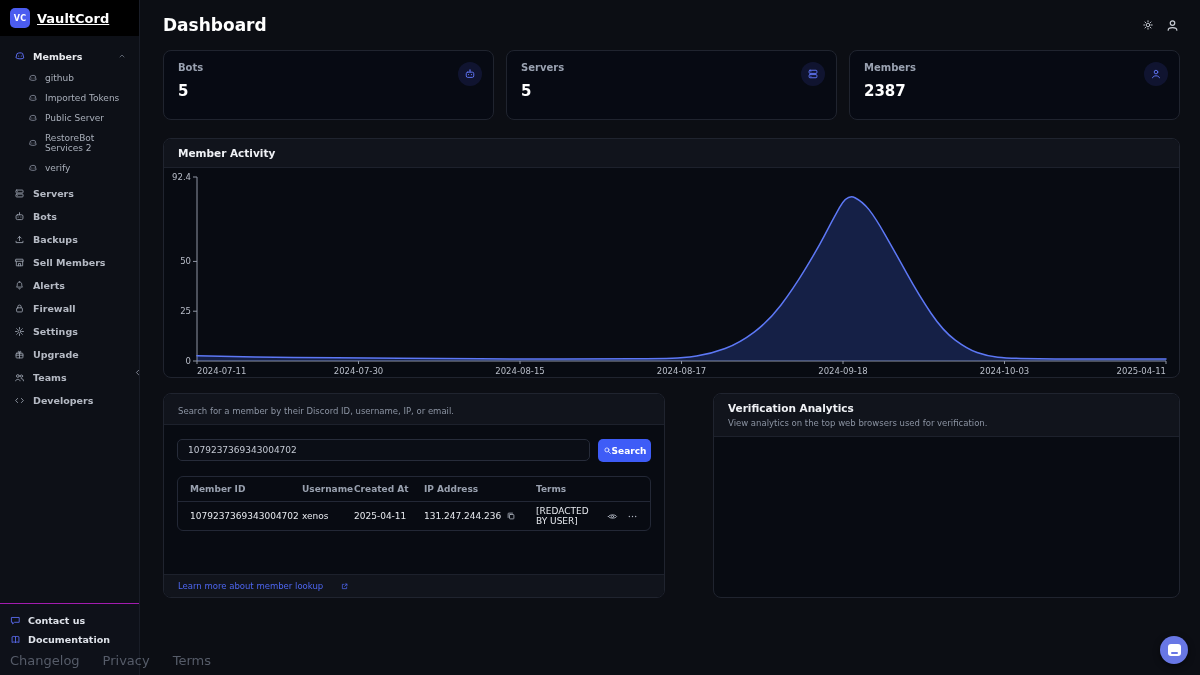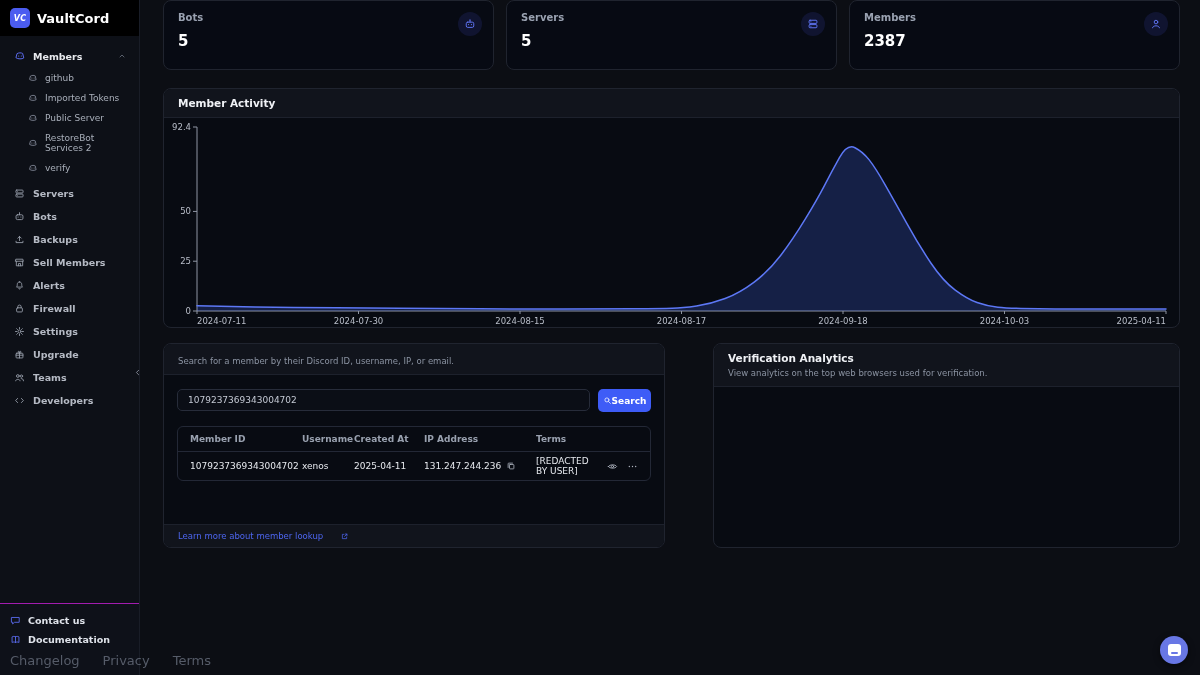--- a/index.html
+++ b/index.html
@@ -2,22 +2,22 @@
 <html><head>
 <meta charset="utf-8">
 <style>
   * { margin:0; padding:0; box-sizing:border-box; }
   html,body { width:1200px; height:675px; }
   body { background:#0c0e14; font-family:"DejaVu Sans","Liberation Sans",sans-serif; position:relative; overflow:hidden; color:#e7eaef; }
 
   
   .sidebar { position:absolute; left:0; top:0; width:140px; height:675px; background:#0d1017; border-right:1px solid #191d27; display:flex; flex-direction:column; }
   .logo { height:36px; background:#000; display:flex; align-items:center; padding-left:10px; gap:7px; flex:none; }
-  .logo-badge { width:20px; height:20px; border-radius:5px; background:#4b5cf0; color:#fff; font-size:8px; font-weight:bold; display:flex; align-items:center; justify-content:center; letter-spacing:.3px;font-style:italic; }
-  .brand-name { color:#fff; font-weight:bold; font-size:13px; }
+  .logo-badge { width:20px; height:20px; border-radius:5px; background:#4b5cf0; color:#fff; font-size:8px; font-weight:bold; display:flex; align-items:center; justify-content:center; letter-spacing:.3px; }
+  .brand-name { color:#fff; font-weight:bold; font-size:13px;text-decoration:underline; }
   .nav { flex:1; padding:10px 8px 0 8px; overflow:hidden; position:relative; }
   .nav-group-header { display:flex; align-items:center; gap:7px; padding:4px 4px 6px 6px; color:#e8eaee; font-size:9.5px; font-weight:bold; cursor:pointer; }
   .nav-group-header .gicon { color:#5b6cf0; display:flex; }
   .nav-group-header .chev { margin-left:auto; color:#6b7280; display:flex; }
   .subitem { display:flex; align-items:center; gap:7px; padding:5px 4px 5px 20px; color:#a9afba; font-size:9px; cursor:pointer; }
   .subitem .sicon { color:#8a90a0; display:flex; }
   .nav-item { display:flex; align-items:center; gap:8px; padding:6px 4px 6px 6px; color:#b5bac4; font-size:9.5px; font-weight:600; cursor:pointer; }
   .nav-item .nicon { color:#969daa; display:flex; }
   .collapse-btn { position:absolute; right:-4px; top:327px; color:#8b90a0; cursor:pointer; }
   .sidebar-footer { flex:none; border-top:1px solid #a21caf; background:#0e1119; padding:7px 10px 5px 10px; }
@@ -281,20 +281,37 @@
       </div>
     <div class="legal" id="legal-links">
         <span>Changelog</span>
         <span>Privacy</span>
         <span>Terms</span>
       </div>
   </div>
 </div>
 
 <div class="main">
+  <div class="topbar">
+    <div class="page-title">Dashboard</div>
+    <div class="topbar-icons">
+      <span>
+          <svg viewBox="0 0 16 16" width="12" height="12" fill="none" stroke="currentColor" stroke-width="1.3" stroke-linecap="round" stroke-linejoin="round">
+            <circle cx="8" cy="8" r="2.4"></circle>
+            <path d="M8 2.4V3.6 M8 12.4V13.6 M2.4 8H3.6 M12.4 8H13.6 M4 4 L4.9 4.9 M11.1 11.1 L12 12 M12 4 L11.1 4.9 M4.9 11.1 L4 12"></path>
+          </svg>
+        </span>
+      <span>
+          <svg viewBox="0 0 16 16" width="15" height="15" fill="none" stroke="currentColor" stroke-width="1.3" stroke-linecap="round" stroke-linejoin="round">
+            <circle cx="8" cy="5.4" r="2.4"></circle>
+            <path d="M3.4 13 C3.4 9.4 12.6 9.4 12.6 13"></path>
+          </svg>
+        </span>
+    </div>
+  </div>
 
   <div class="content">
 
     <div class="stats-row">
       <div class="stat-card">
         <div class="stat-label">Bots</div>
         <div class="stat-value">5</div>
         <div class="stat-icon">
             <svg viewBox="0 0 16 16" width="12" height="12" fill="none" stroke="currentColor" stroke-width="1.3" stroke-linecap="round" stroke-linejoin="round">
               <rect x="3" y="5.5" width="10" height="7" rx="2"></rect>

